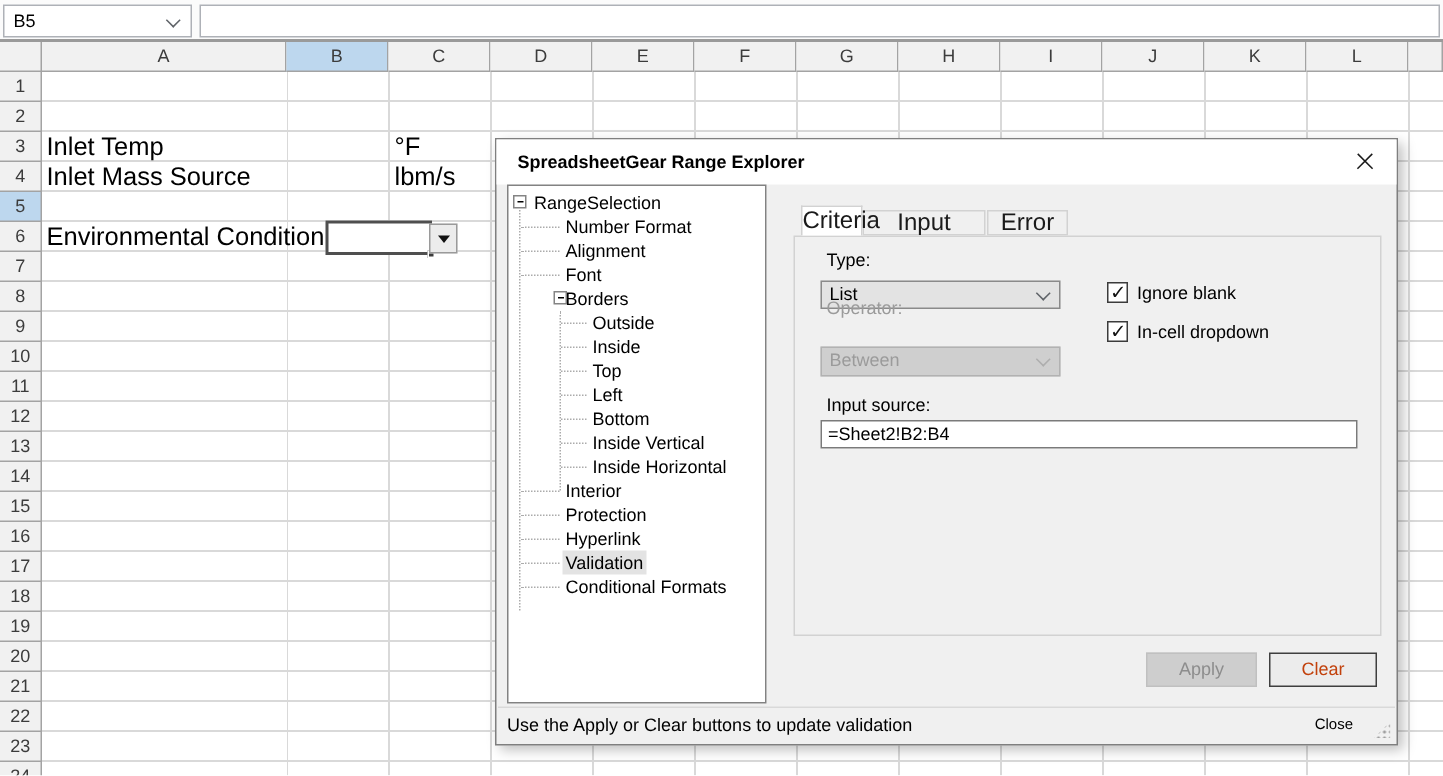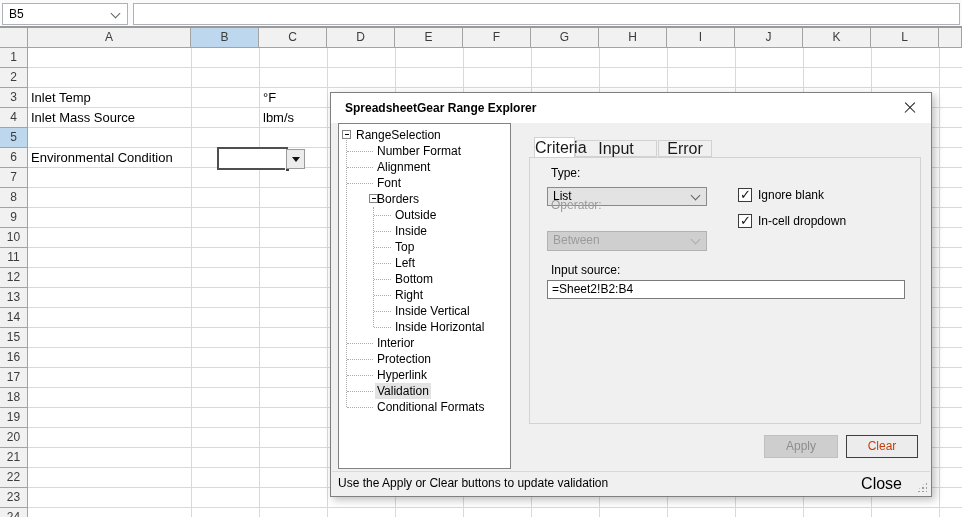--- a/index.html
+++ b/index.html
@@ -19,21 +19,21 @@
   .colheads { position:absolute; left:0; top:0; height:20px; width:962px; display:flex; }
   .ch { height:20px; background:#f1f1f1; border-right:1px solid #a3a3a3; border-bottom:1px solid #a3a3a3; font-size:12px; color:#3c3c3c; text-align:center; line-height:19px; }
   .ch.sel { background:#bdd7ee; }
   .rowheads { position:absolute; left:0; top:20px; width:28px; }
   .rh { width:28px; height:20px; background:#f1f1f1; border-right:1px solid #a3a3a3; border-bottom:1px solid #a3a3a3; font-size:12px; color:#3c3c3c; text-align:center; line-height:19px; }
   .rh.sel { background:#bdd7ee; }
   .gridarea { position:absolute; left:28px; top:20px; right:0; bottom:0;
     background-image:repeating-linear-gradient(to bottom, transparent 0 19px, #d9d9d9 19px 20px); }
   .vlines { position:absolute; left:163px; top:0; bottom:0; width:771px;
     background-image:repeating-linear-gradient(to right, #d9d9d9 0 1px, transparent 1px 68px); }
-  .cell { position:absolute; height:20px; line-height:20px; font-size:13px; color:#000; white-space:nowrap; }
+  .cell { position:absolute; height:20px; line-height:20px; font-size:17px; color:#000; white-space:nowrap; }
   .inputblock { position:absolute; left:190px; top:40px; width:70px; height:41px; background:#c6e0b4; border:2px solid #141414; }
   .inputblock .v { height:18.5px; line-height:18.5px; text-align:right; padding-right:4px; font-size:13px; color:#000; }
   .b5sel { position:absolute; left:189px; top:99px; width:71px; height:23px; border:2px solid #4f4f4f; background:#fff; }
   .b5sel .handle { position:absolute; right:-4px; bottom:-4px; width:5px; height:5px; background:#3c3c3c; border:1px solid #fff; }
   .ddbtn { position:absolute; left:258px; top:101px; width:19px; height:20px; background:#ececec; border:1px solid #9a9a9a; display:flex; align-items:center; justify-content:center; }
   .tri { width:0; height:0; border-left:4px solid transparent; border-right:4px solid transparent; border-top:5px solid #111; }
 
   
   .dialog { position:absolute; left:330px; top:92px; width:602px; height:405px; background:#f0f0f0; border:1px solid #7f7f7f; box-shadow:3px 3px 8px rgba(0,0,0,.25); }
   .titlebar { position:absolute; left:0; top:0; right:0; height:30px; background:#fff; }
@@ -78,21 +78,21 @@
   .txtfield { position:absolute; left:17px; top:122px; width:358px; height:19px; background:#fff; border:1px solid #7a7a7a; font-size:12px; line-height:17px; padding-left:4px; color:#000; }
 
   
   .btn { position:absolute; top:342px; height:23px; font-size:12px; text-align:center; line-height:21px; }
   .btn.apply { left:433px; width:74px; background:#cecece; border:1px solid #c0c0c0; color:#8d8d8d; }
   .btn.clear { left:515px; width:72px; background:#ececec; border:1px solid #3f3f3f; color:#c2410c; }
 
   
   .statusbar { position:absolute; left:1px; right:1px; bottom:1px; height:24px; background:#f0f0f0; border-top:1px solid #d9d9d9; }
   .statustext { position:absolute; left:6px; top:0; line-height:23px; font-size:12px; color:#000; }
-  .closelink { position:absolute; right:28px; top:0; line-height:23px; font-size:16px; color:#000; cursor:pointer; }
+  .closelink { position:absolute; right:28px; top:0; line-height:23px; font-size:10px; color:#000; cursor:pointer; }
   .grip { position:absolute; right:3px; bottom:3px; width:11px; height:11px;
     background-image:radial-gradient(#9f9f9f 1px, transparent 1.1px); background-size:4px 4px; background-position:1px 1px;
     clip-path:polygon(100% 0, 100% 100%, 0 100%); }
 </style>
 </head>
 <body>
 
 <div class="screen">
 
   <div class="topbar">
@@ -217,24 +217,20 @@
         <div class="titem lvl2">
             <span class="dots"></span>
             <span class="lbl">Left</span>
           </div>
         <div class="titem lvl2">
             <span class="dots"></span>
             <span class="lbl">Bottom</span>
           </div>
         <div class="titem lvl2">
             <span class="dots"></span>
-            <span class="lbl">Right</span>
-          </div>
-        <div class="titem lvl2">
-            <span class="dots"></span>
             <span class="lbl">Inside Vertical</span>
           </div>
         <div class="titem lvl2">
             <span class="dots"></span>
             <span class="lbl">Inside Horizontal</span>
           </div>
         <div class="titem lvl1">
             <span class="dots"></span>
             <span class="lbl">Interior</span>
           </div>

